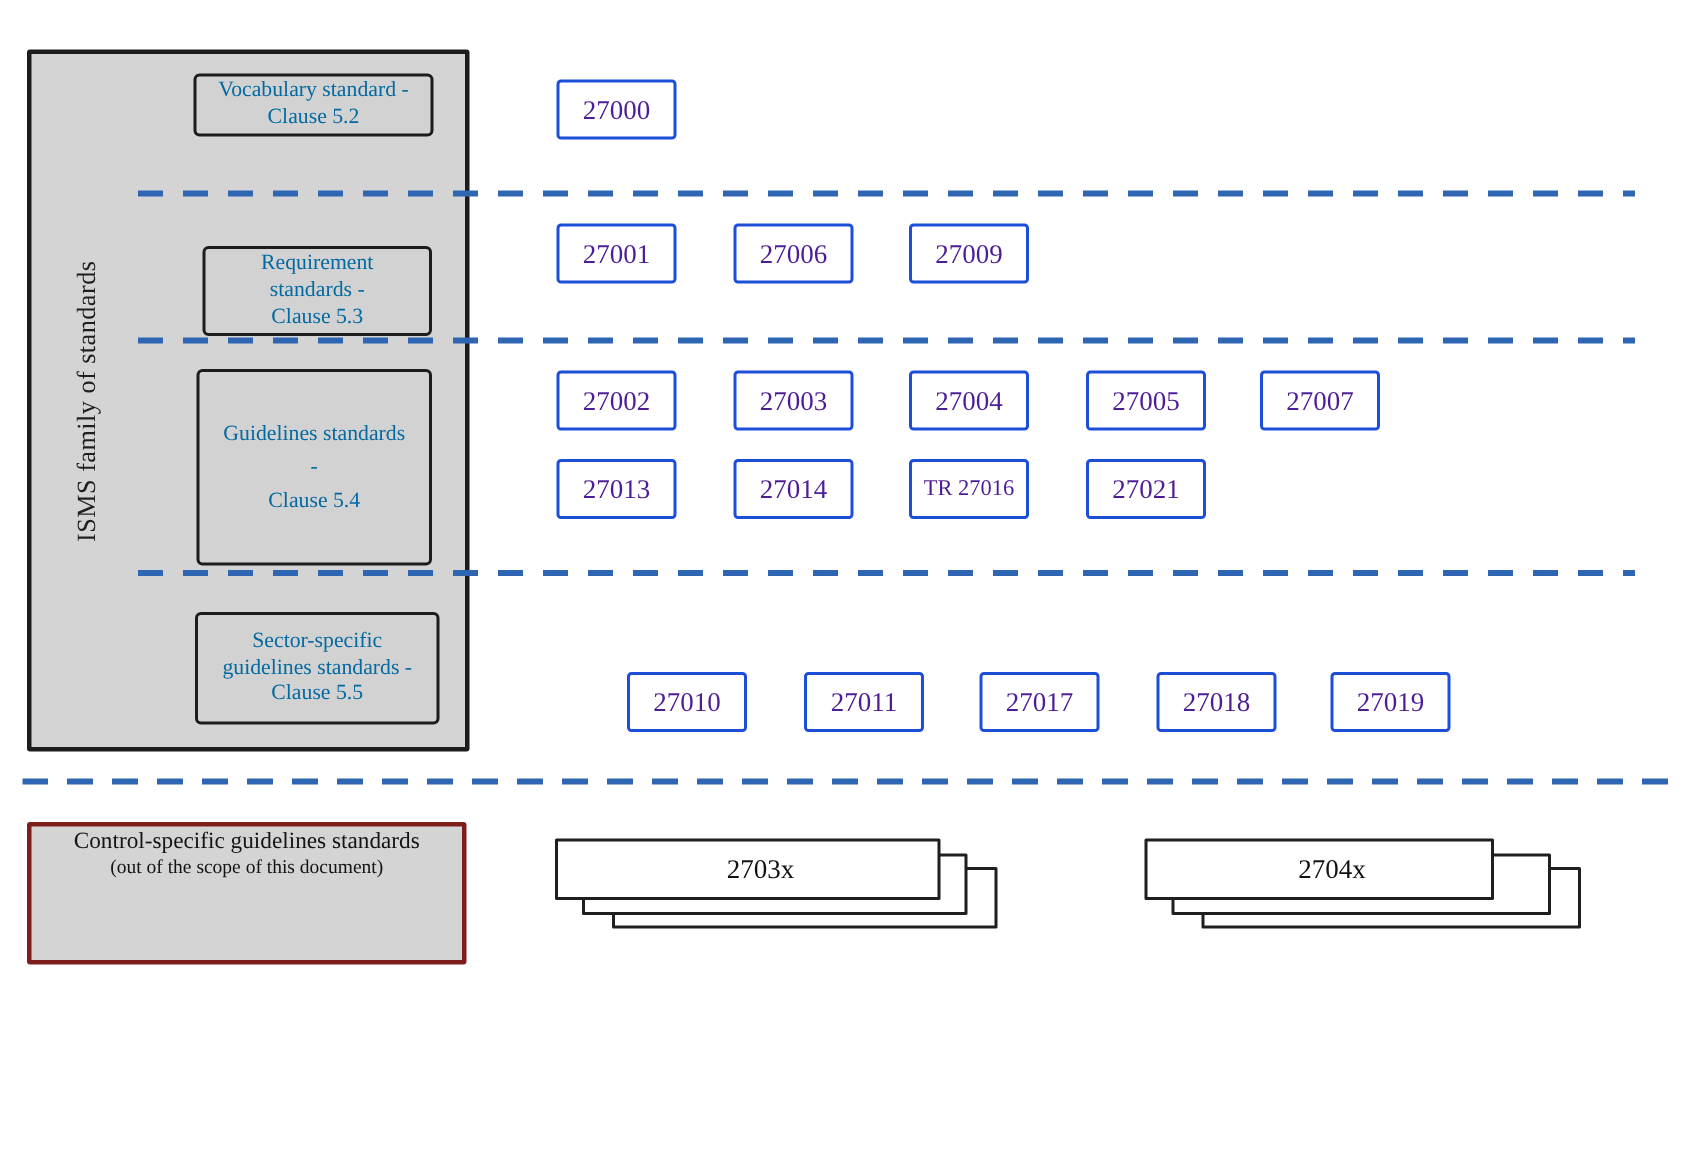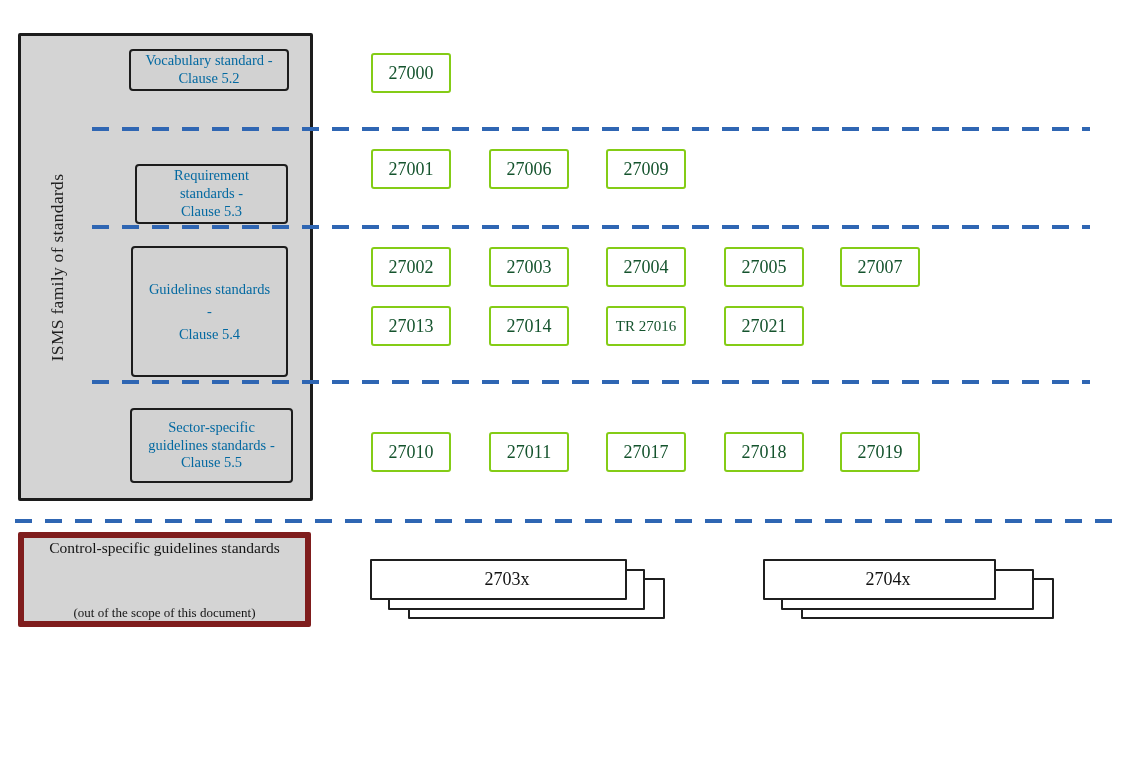--- a/index.html
+++ b/index.html
@@ -41,34 +41,34 @@
     position:absolute;height:4px;z-index:5;
     background:repeating-linear-gradient(90deg,#2f66b3 0 17px,transparent 17px 30px);
   }
   .dash1{left:92px;top:127px;width:998px;}
   .dash2{left:92px;top:225px;width:998px;}
   .dash3{left:92px;top:380px;width:998px;}
   .dash4{left:15px;top:519px;width:1105px;}
   
   .std{
     position:absolute;width:80px;height:40px;background:#ffffff;
-    border:2px solid #84cc16;border-radius:3px;box-sizing:border-box;
+    border:2px solid #1d4ed8;border-radius:3px;box-sizing:border-box;
     display:flex;align-items:center;justify-content:center;
-    font-size:18px;z-index:6;color:#14532d;
+    font-size:18px;z-index:6;color:#4c1d95;
   }
-  .r1{top:53px;}.r2{top:149px;}.r3{top:247px;}.r4{top:306px;}.r5{top:432px;}
+  .r1{top:53px;}.r2{top:149px;}.r3{top:247px;}.r4{top:306px;}.r5{top:448px;margin-left:47px;}
   .c1{left:371px;}.c2{left:489px;}.c3{left:606px;}.c4{left:724px;}.c5{left:840px;}
   .tr8{left:959px;width:99px;font-size:17px;}
   .tr16{font-size:15px;}
   
   .oos-panel{
-    position:absolute;left:18px;top:532px;width:293px;height:95px;
-    background:#d4d4d4;border:6px solid #7f1d1d;border-radius:2px;
+    position:absolute;left:18px;top:548px;width:293px;height:95px;
+    background:#d4d4d4;border:3px solid #7f1d1d;border-radius:2px;
     box-sizing:border-box;display:flex;flex-direction:column;
-    align-items:center;justify-content:space-between;text-align:center;z-index:2;
+    align-items:center;justify-content:flex-start;text-align:center;z-index:2;
   }
   .oos-title{font-size:15.5px;line-height:1.25;color:#141414;}
   .oos-sub{font-size:13px;line-height:1.2;color:#141414;}
   
   .sheet{
     position:absolute;background:#ffffff;border:2px solid #1f1f1f;
     box-sizing:border-box;border-radius:1px;
   }
   .stack-label{
     display:flex;align-items:center;justify-content:center;

